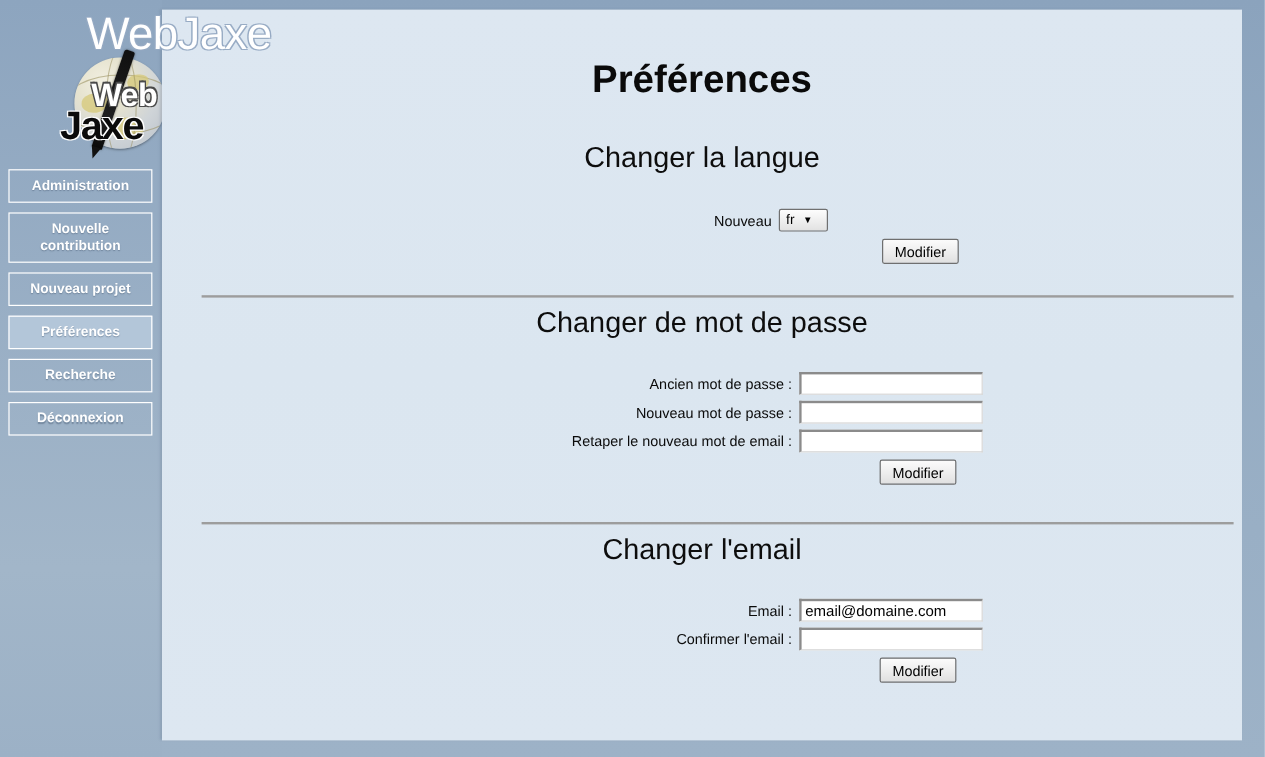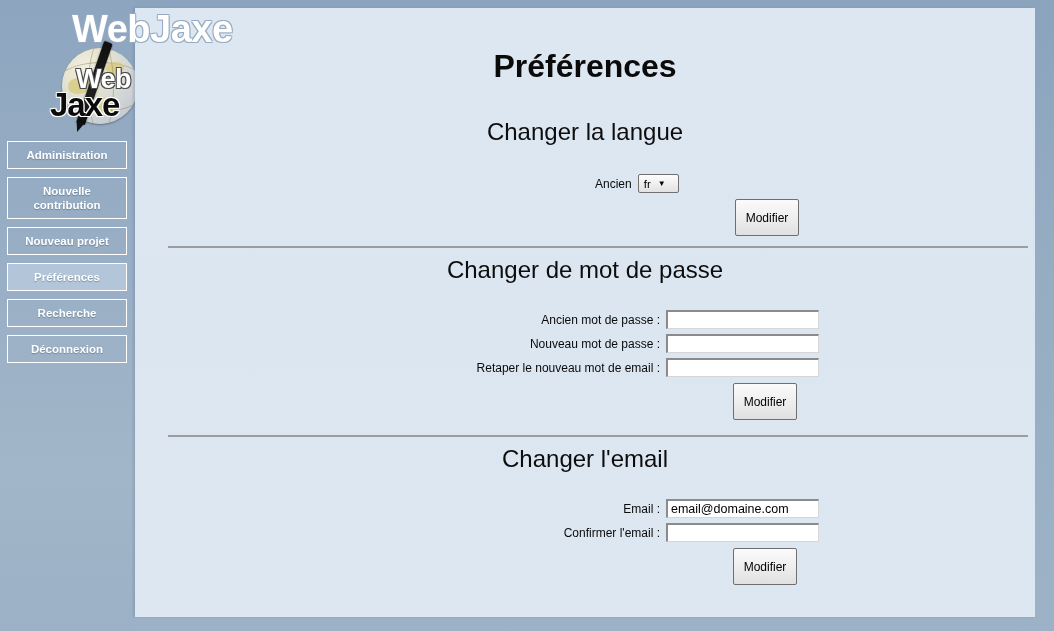--- a/index.html
+++ b/index.html
@@ -140,21 +140,21 @@
       -1px -1px 0 #ffffff, 1px -1px 0 #ffffff,
       -1px 1px 0 #ffffff, 1px 1px 0 #ffffff;
   }
 
   
   #app-title {
     position: absolute;
     left: 72px;
     top: 8px;
     font-size: 38px;
-    font-weight: bold;
+    font-weight: normal;
     color: #ffffff;
     letter-spacing: -0.5px;
     text-shadow:
       -1px -1px 0 rgba(150,170,195,0.95),
        1px -1px 0 rgba(150,170,195,0.95),
       -1px  1px 0 rgba(150,170,195,0.95),
        1px  1px 0 rgba(150,170,195,0.95);
     white-space: nowrap;
   }
 
@@ -277,21 +277,21 @@
     color: #000000;
   }
   .btn-row {
     display: flex;
     justify-content: flex-start;
     margin-top: 6px;
   }
   .modifier-button {
     box-sizing: border-box;
     min-width: 64px;
-    height: 37px;
+    height: 21px;
     background: linear-gradient(to bottom, #fbfbfb 0%, #ededed 55%, #e0e0e0 100%);
     border: 1px solid #6f6f6f;
     border-radius: 2px;
     font-family: "Liberation Sans", sans-serif;
     font-size: 12px;
     color: #000000;
     cursor: pointer;
     padding: 0 8px;
   }
 
@@ -330,21 +330,21 @@
   </div>
 
   <div id="content-panel">
 
     <div id="page-heading">Préférences</div>
 
     <div class="section" style="top:110px;">
       <div class="section-heading">Changer la langue</div>
       <div class="form-area" style="margin-top:28px;">
         <div class="form-row select-row indent-langue">
-          <span class="row-label" style="width:auto;">Ancien</span>
+          <span class="row-label" style="width:auto;">Nouveau</span>
           <span class="select-box">
             <span class="select-value">fr</span>
             <span class="select-arrow">▼</span>
           </span>
         </div>
         <div class="btn-row indent-btn-lang">
           <button class="modifier-button">Modifier</button>
         </div>
       </div>
     </div>

